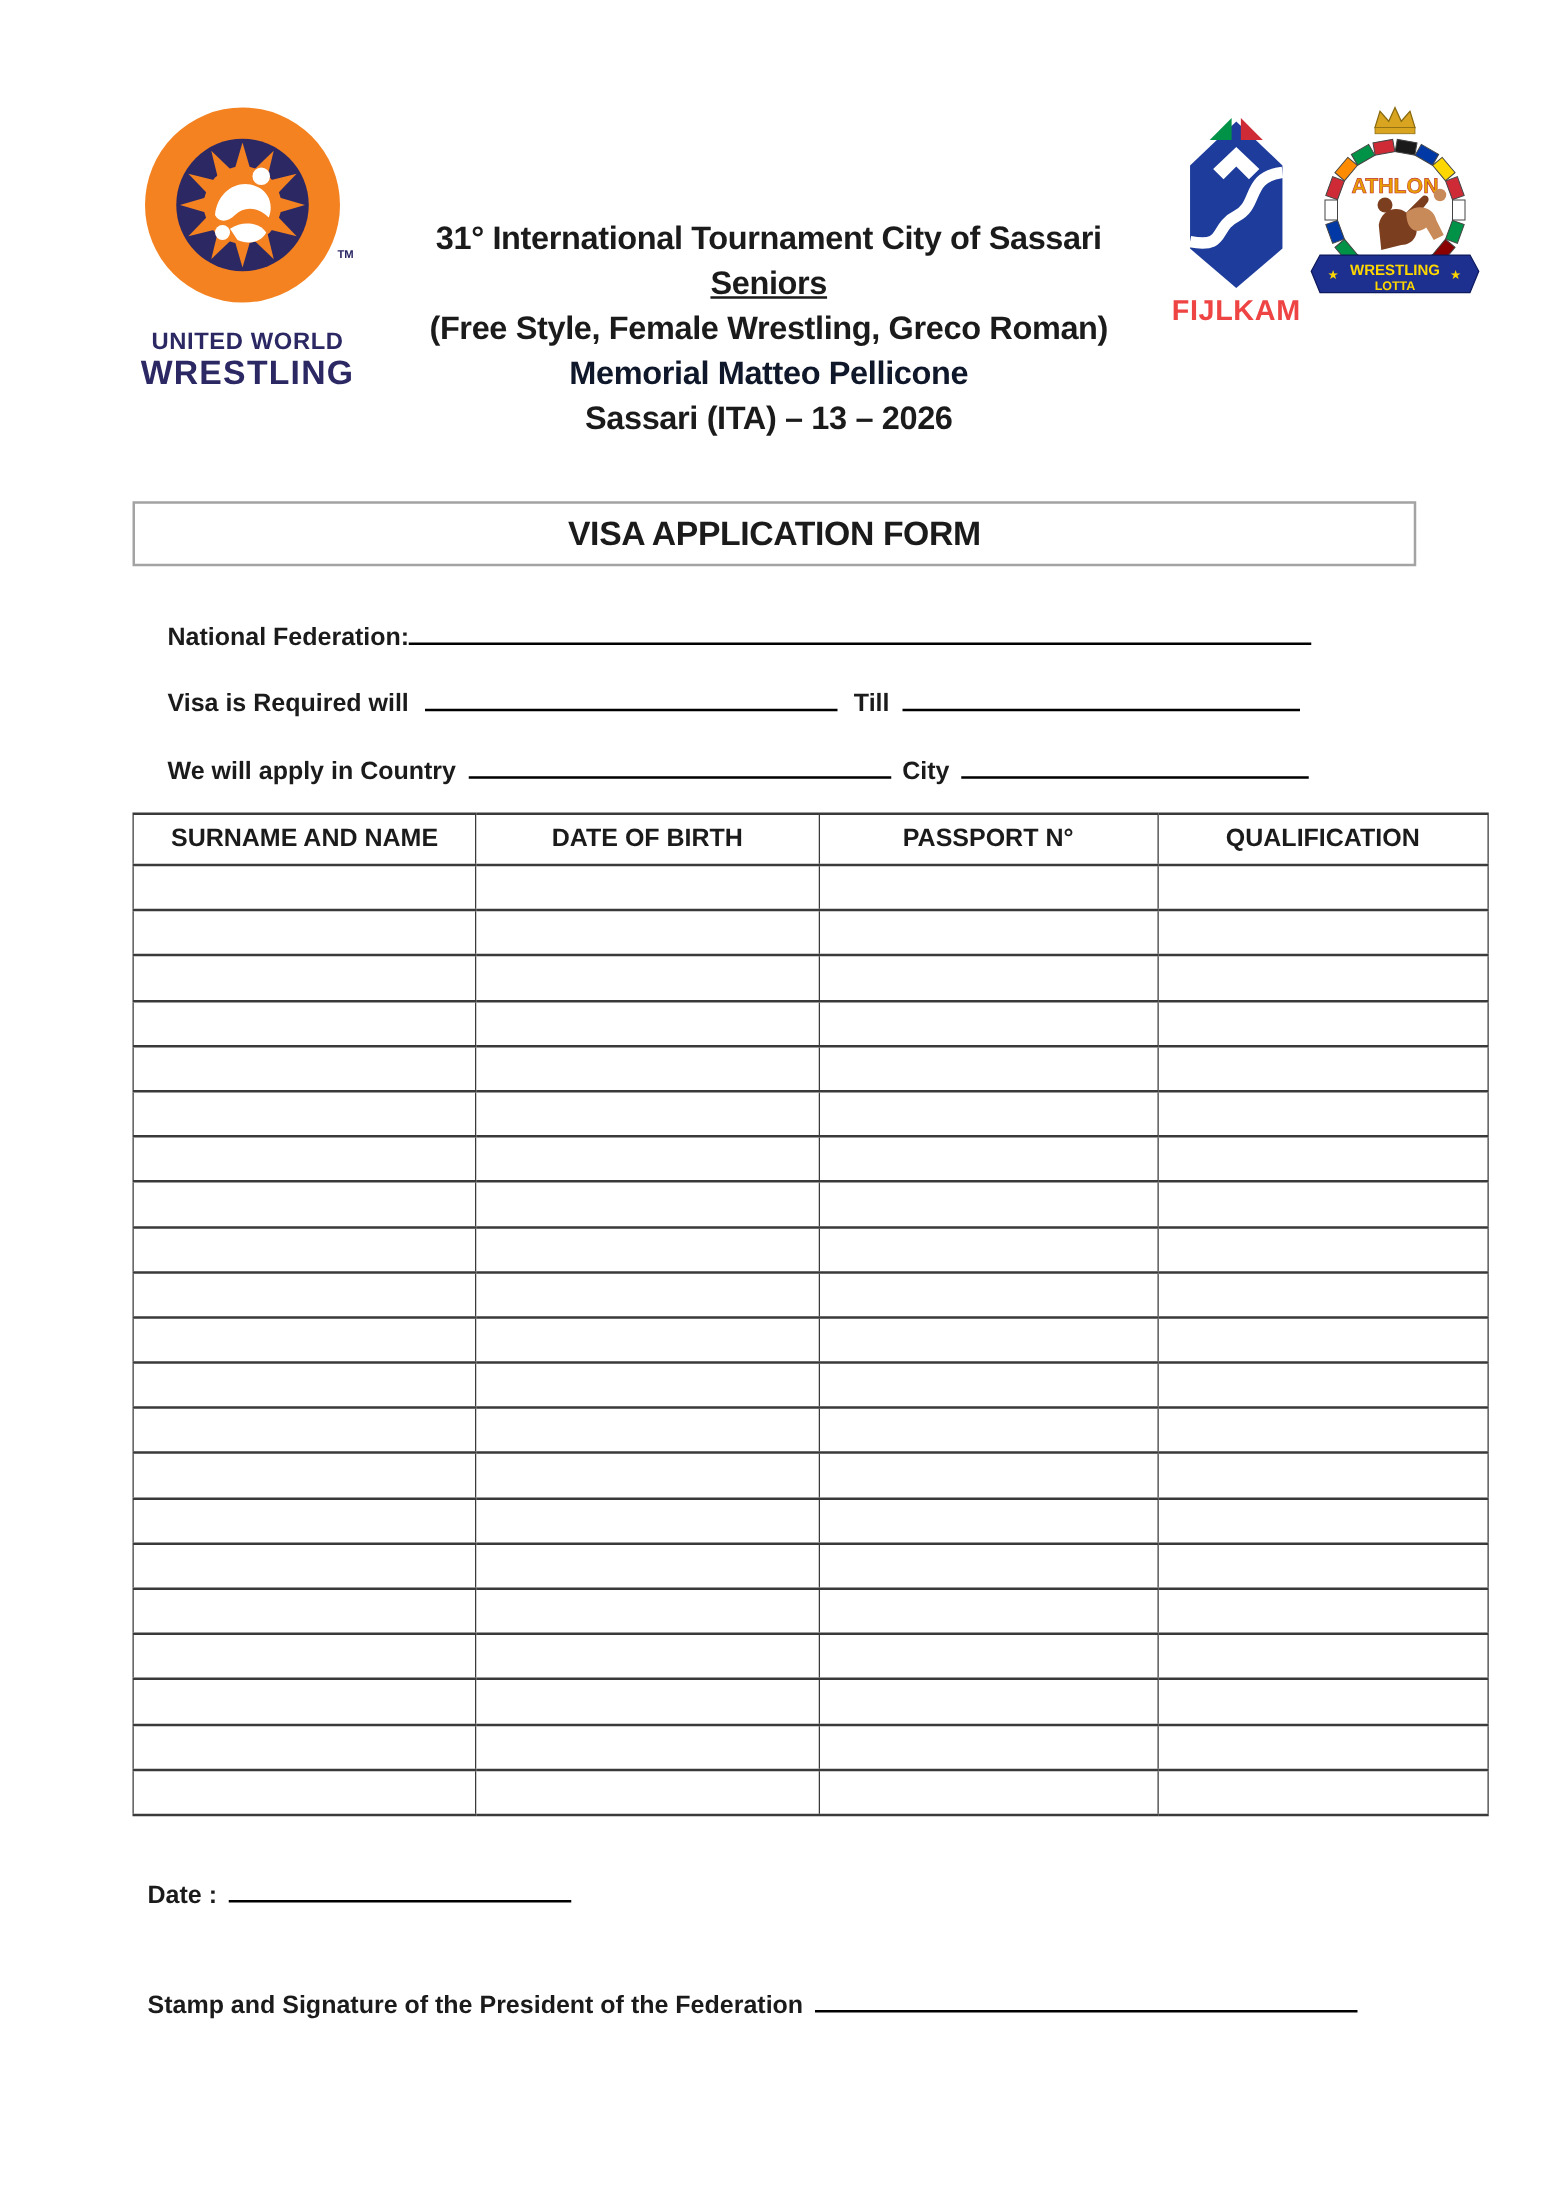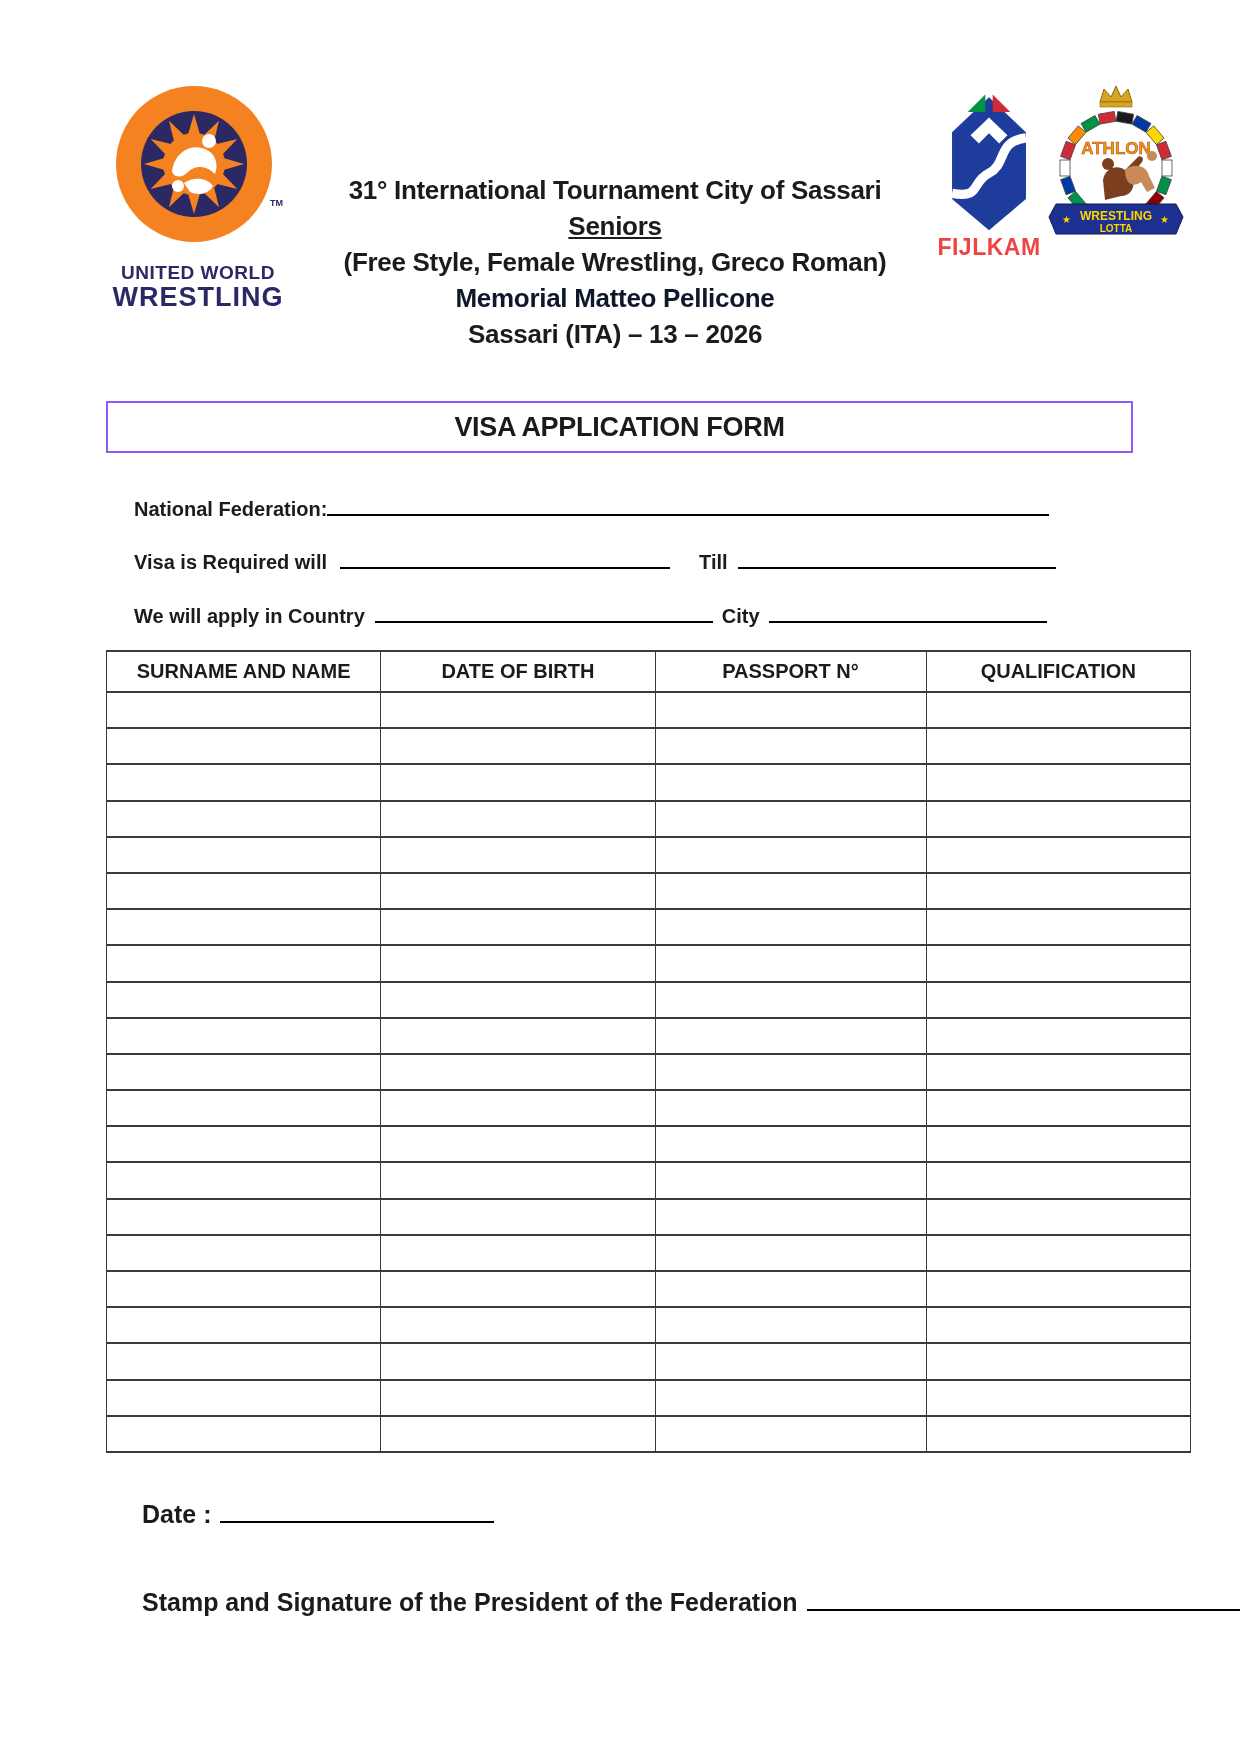--- a/index.html
+++ b/index.html
@@ -15,36 +15,36 @@
   .fijlkam{position:absolute;left:936px;top:88px;width:106px;text-align:center;}
   .fijlkam-label{font-size:23px;font-weight:800;color:#ef4444;letter-spacing:.5px;margin-top:-4px;}
   .athlon{position:absolute;left:1046px;top:84px;width:140px;}
   
   .titles{position:absolute;left:295px;top:172px;width:640px;text-align:center;
           font-size:26px;font-weight:bold;line-height:36px;letter-spacing:-0.3px;}
   .titles .underlined{text-decoration:underline;}
   .titles .red{color:#0f172a;}
   
   .visa-box{position:absolute;left:106px;top:401px;width:1027px;height:52px;
-            border:2px solid #8b5cf6;display:flex;align-items:center;justify-content:center;
+            border:2px solid #a3a3a3;display:flex;align-items:center;justify-content:center;
             font-size:27px;font-weight:bold;letter-spacing:-0.3px;box-sizing:border-box;}
   
   .field{position:absolute;left:134px;font-size:20px;font-weight:bold;white-space:nowrap;}
   .fill{display:inline-block;border-bottom:2.5px solid #000;height:20px;vertical-align:baseline;}
   
   table.visa{position:absolute;left:106px;top:650px;width:1085px;border-collapse:collapse;
              table-layout:fixed;}
   table.visa th,table.visa td{
     border-left:1.5px solid #3a3a3a;border-right:1.5px solid #3a3a3a;
     border-top:2.5px solid #3a3a3a;border-bottom:2.5px solid #3a3a3a;
     padding:0;}
   table.visa th{height:39px;font-size:20px;font-weight:bold;text-align:center;vertical-align:middle;}
   table.visa td{height:34.2px;}
   
-  .footer-line{position:absolute;left:118px;font-size:25px;font-weight:bold;white-space:nowrap;margin-left:24px;}
+  .footer-line{position:absolute;left:118px;font-size:20px;font-weight:bold;white-space:nowrap;}
 </style>
 </head>
 <body>
 
 <div class="page">
 
   <div class="uww">
     <svg width="172" height="162" viewBox="0 0 172 162">
       <circle cx="82" cy="80" r="78" fill="#F58220"></circle>
       <circle cx="82" cy="80" r="53" fill="#2B2864"></circle>
@@ -195,21 +195,21 @@
 
   <div class="visa-box">
     <span>VISA APPLICATION FORM</span>
   </div>
 
   <div class="field" style="top:494px;">
     <span>National Federation:</span><span class="fill" style="width:722px;"></span>
   </div>
 
   <div class="field" style="top:547px;">
-    <span>Visa is Required will</span><span class="fill" style="width:330px;margin-left:13px;"></span><span style="margin-left:29px;">Till</span><span class="fill" style="width:318px;margin-left:10px;"></span>
+    <span>Visa is Required will</span><span class="fill" style="width:330px;margin-left:13px;"></span><span style="margin-left:13px;">Till</span><span class="fill" style="width:318px;margin-left:10px;"></span>
   </div>
 
   <div class="field" style="top:601px;">
     <span>We will apply in Country</span><span class="fill" style="width:338px;margin-left:10px;"></span><span style="margin-left:9px;">City</span><span class="fill" style="width:278px;margin-left:9px;"></span>
   </div>
 
   <table class="visa">
     <colgroup>
       <col style="width:25.3%">
         <col style="width:25.3%">

